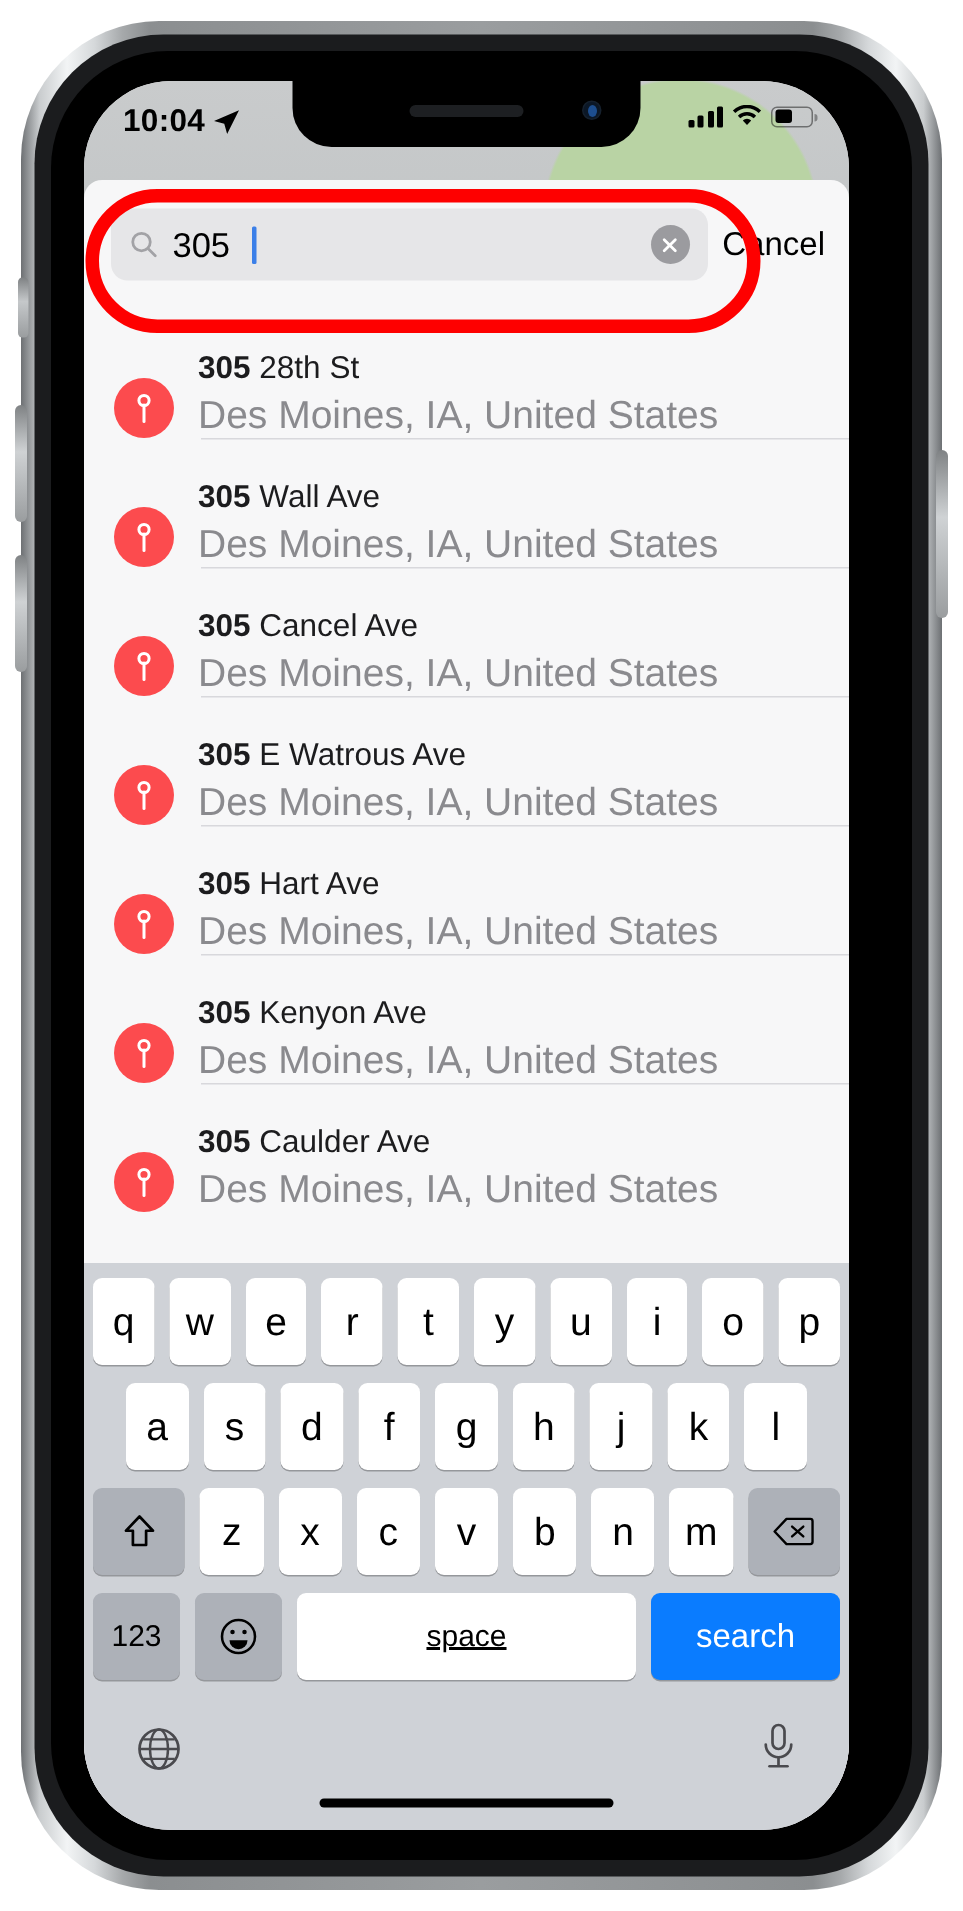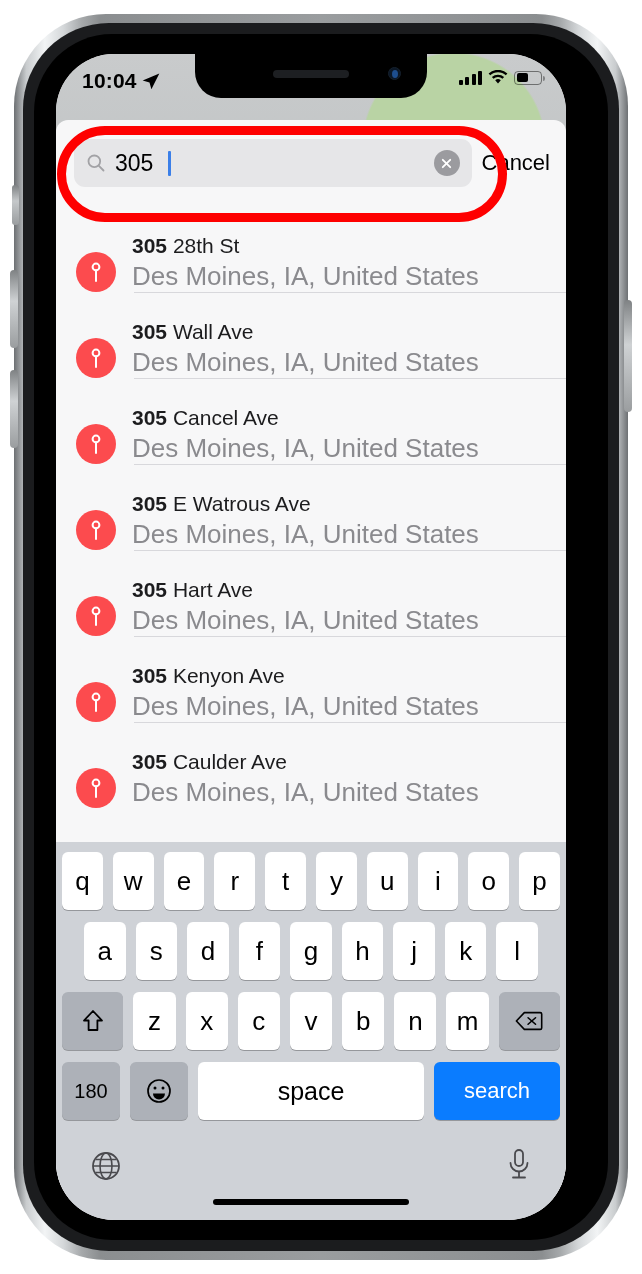--- a/index.html
+++ b/index.html
@@ -211,21 +211,21 @@
     display: flex; align-items: center; justify-content: center;
     font-size: 26px; color: #000;
     box-shadow: 0 1px 0 rgba(0,0,0,.28);
   }
   .kb-row.row2 { padding: 0 28px; }
   .kb-row.row3 { padding: 0 6px; }
   .key.wide { width: 64px; background: #adb1b8; }
   .key.del  { width: 64px; background: #adb1b8; }
   .key.num  { width: 58px; background: #adb1b8; font-size: 20px; }
   .key.emoji{ width: 58px; background: #adb1b8; }
-  .key.space{ flex: 1; font-size: 25px; }
+  .key.space{ flex: 1; font-size: 20px; text-decoration: underline; }
   .key.search-key {
     width: 126px; background: #0a7cff; color: #fff; font-size: 22px;
   }
   .key svg { width: 28px; height: 28px; }
   .kb-bottom {
     height: 88px; position: relative;
   }
   .globe-icon {
     position: absolute; left: 34px; top: 18px; width: 32px; height: 32px;
   }
@@ -457,21 +457,21 @@
       <div class="key del">
         <svg viewBox="0 0 30 24">
           <path d="M10 3h17a1.6 1.6 0 0 1 1.6 1.6v14.8A1.6 1.6 0 0 1 27 21H10L1.5 12z" fill="none" stroke="#000" stroke-width="1.7" stroke-linejoin="round"></path>
           <line x1="14" y1="8.5" x2="22" y2="15.5" stroke="#000" stroke-width="1.7" stroke-linecap="round"></line>
           <line x1="22" y1="8.5" x2="14" y2="15.5" stroke="#000" stroke-width="1.7" stroke-linecap="round"></line>
         </svg>
       </div>
     </div>
 
     <div class="kb-row row4">
-      <div class="key num">180</div>
+      <div class="key num">123</div>
       <div class="key emoji">
         <svg viewBox="0 0 28 28">
           <circle cx="14" cy="14" r="11" fill="none" stroke="#000" stroke-width="1.7"></circle>
           <circle cx="10" cy="11" r="1.5" fill="#000"></circle>
           <circle cx="18" cy="11" r="1.5" fill="#000"></circle>
           <path d="M8 16.5h12a6 6 0 0 1-12 0z" fill="#000"></path>
         </svg>
       </div>
       <div class="key space">space</div>
       <div class="key search-key">search</div>

